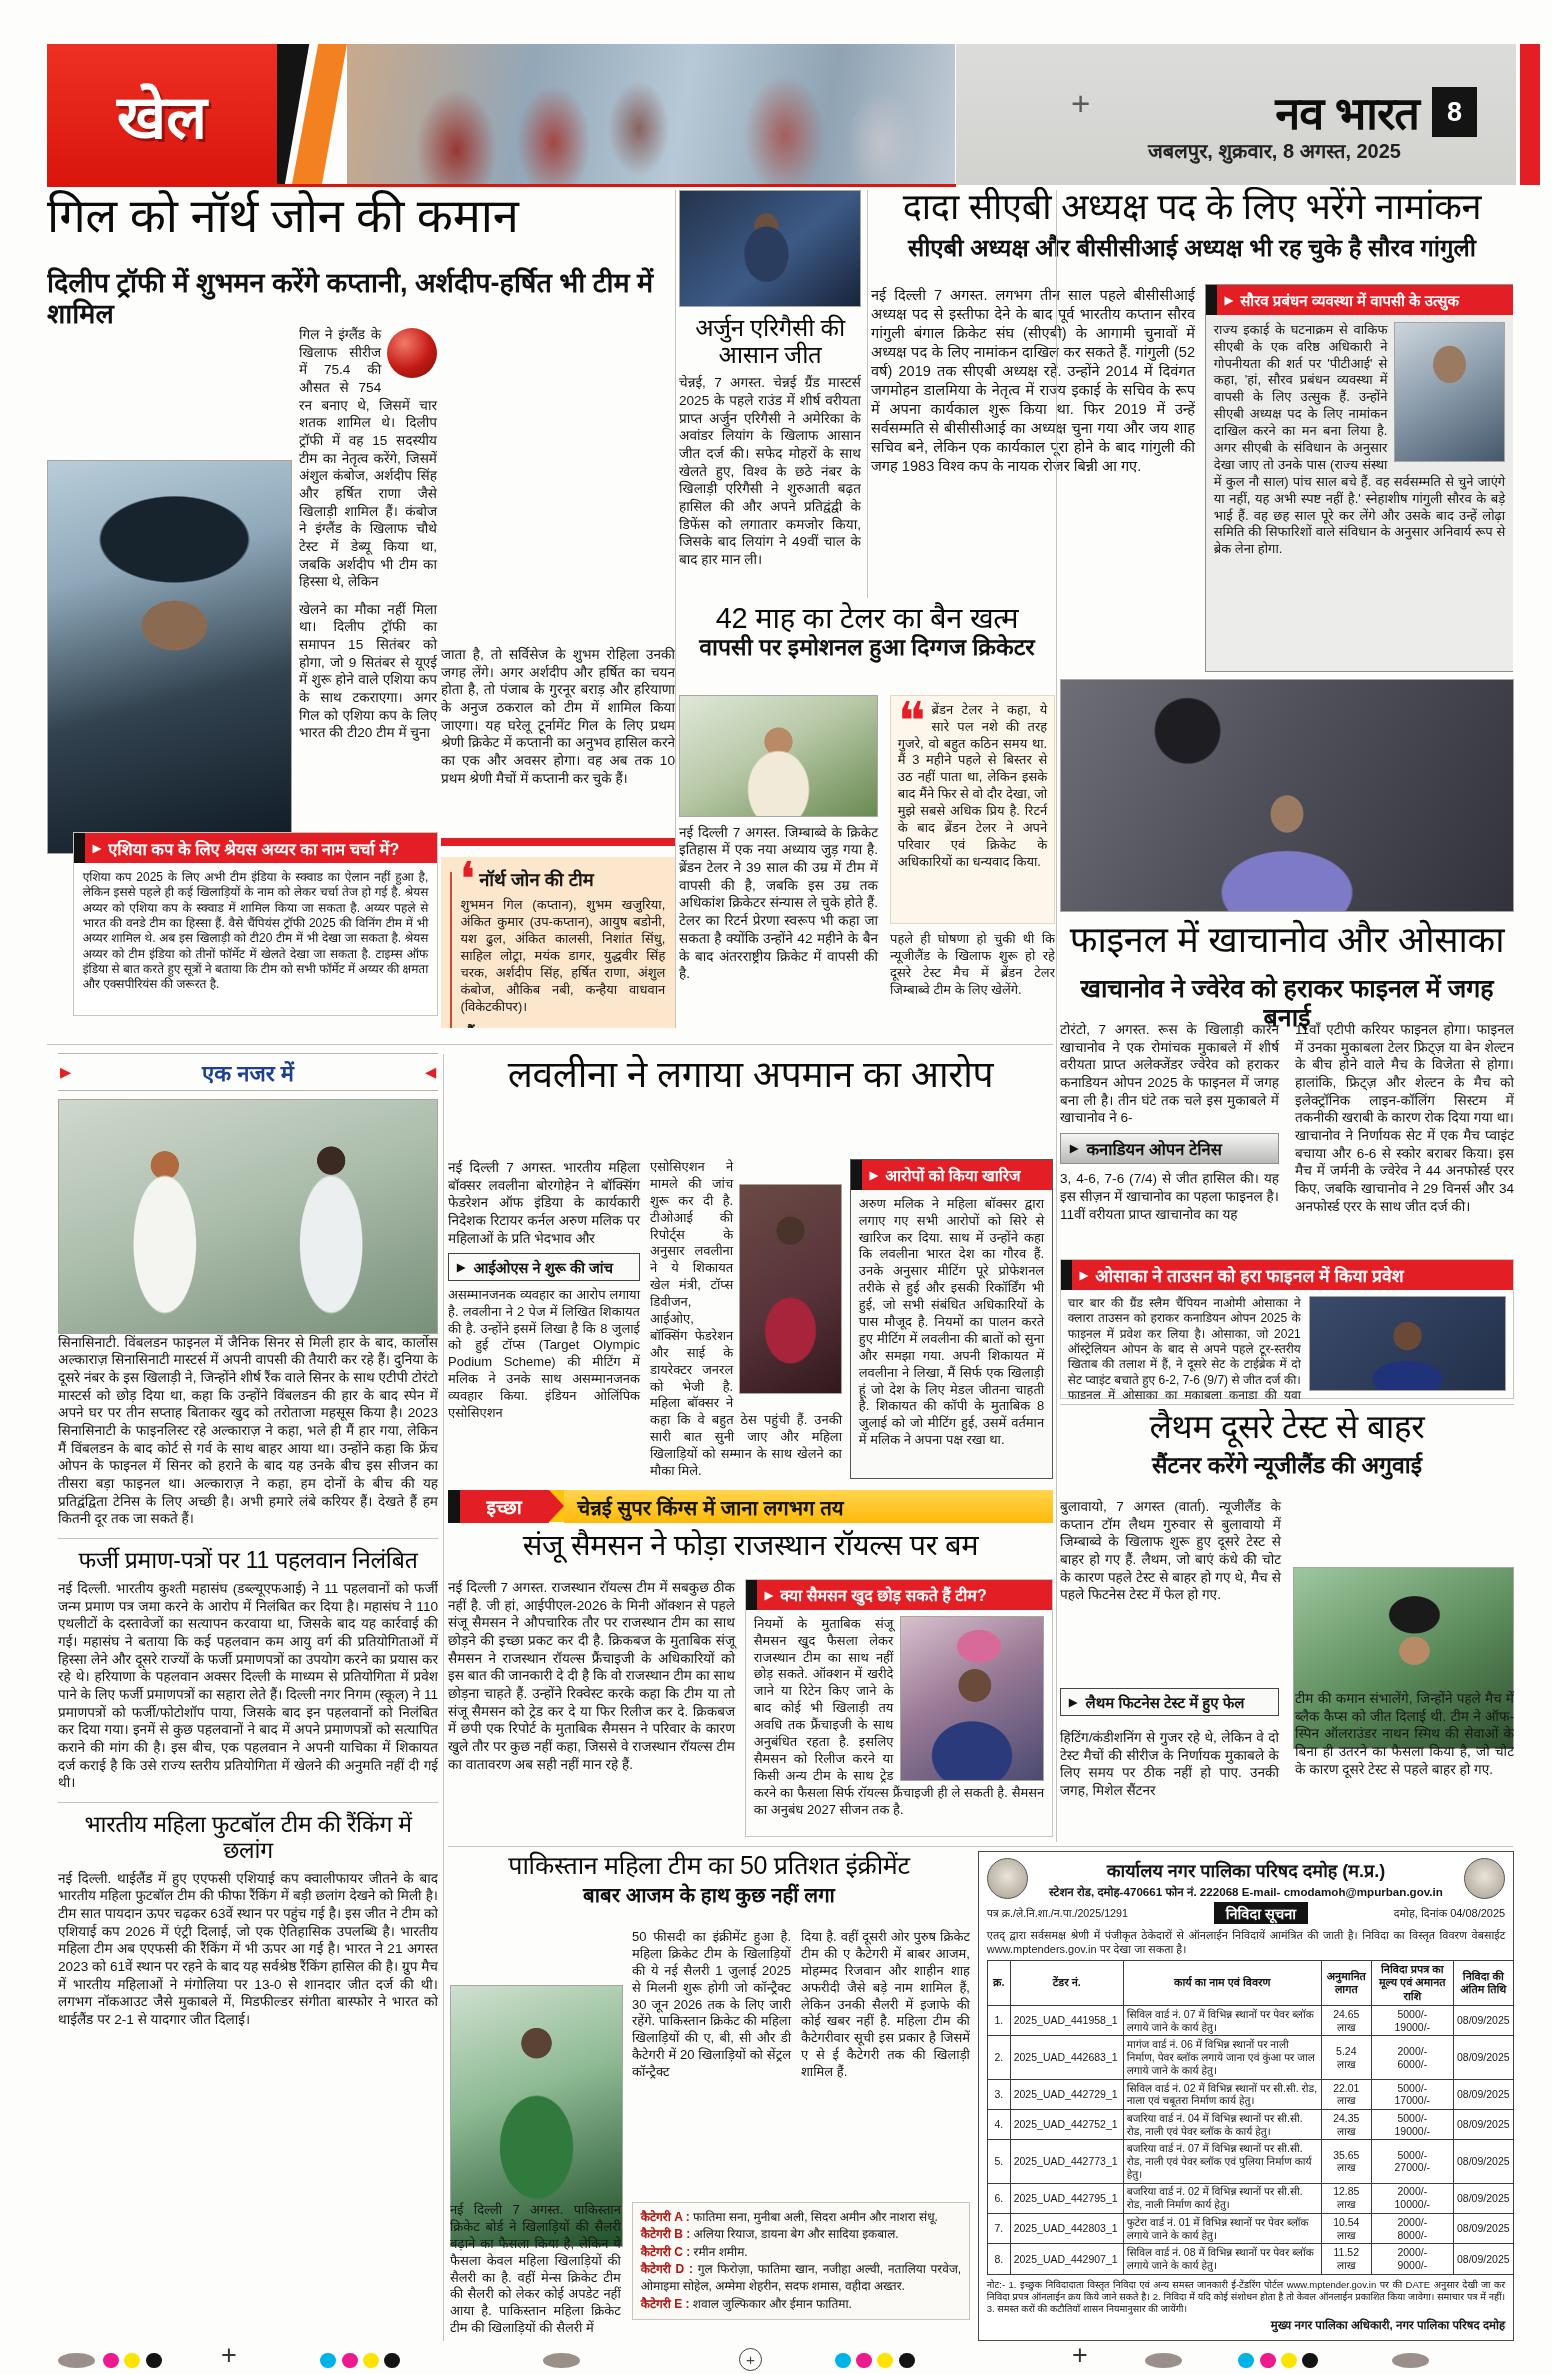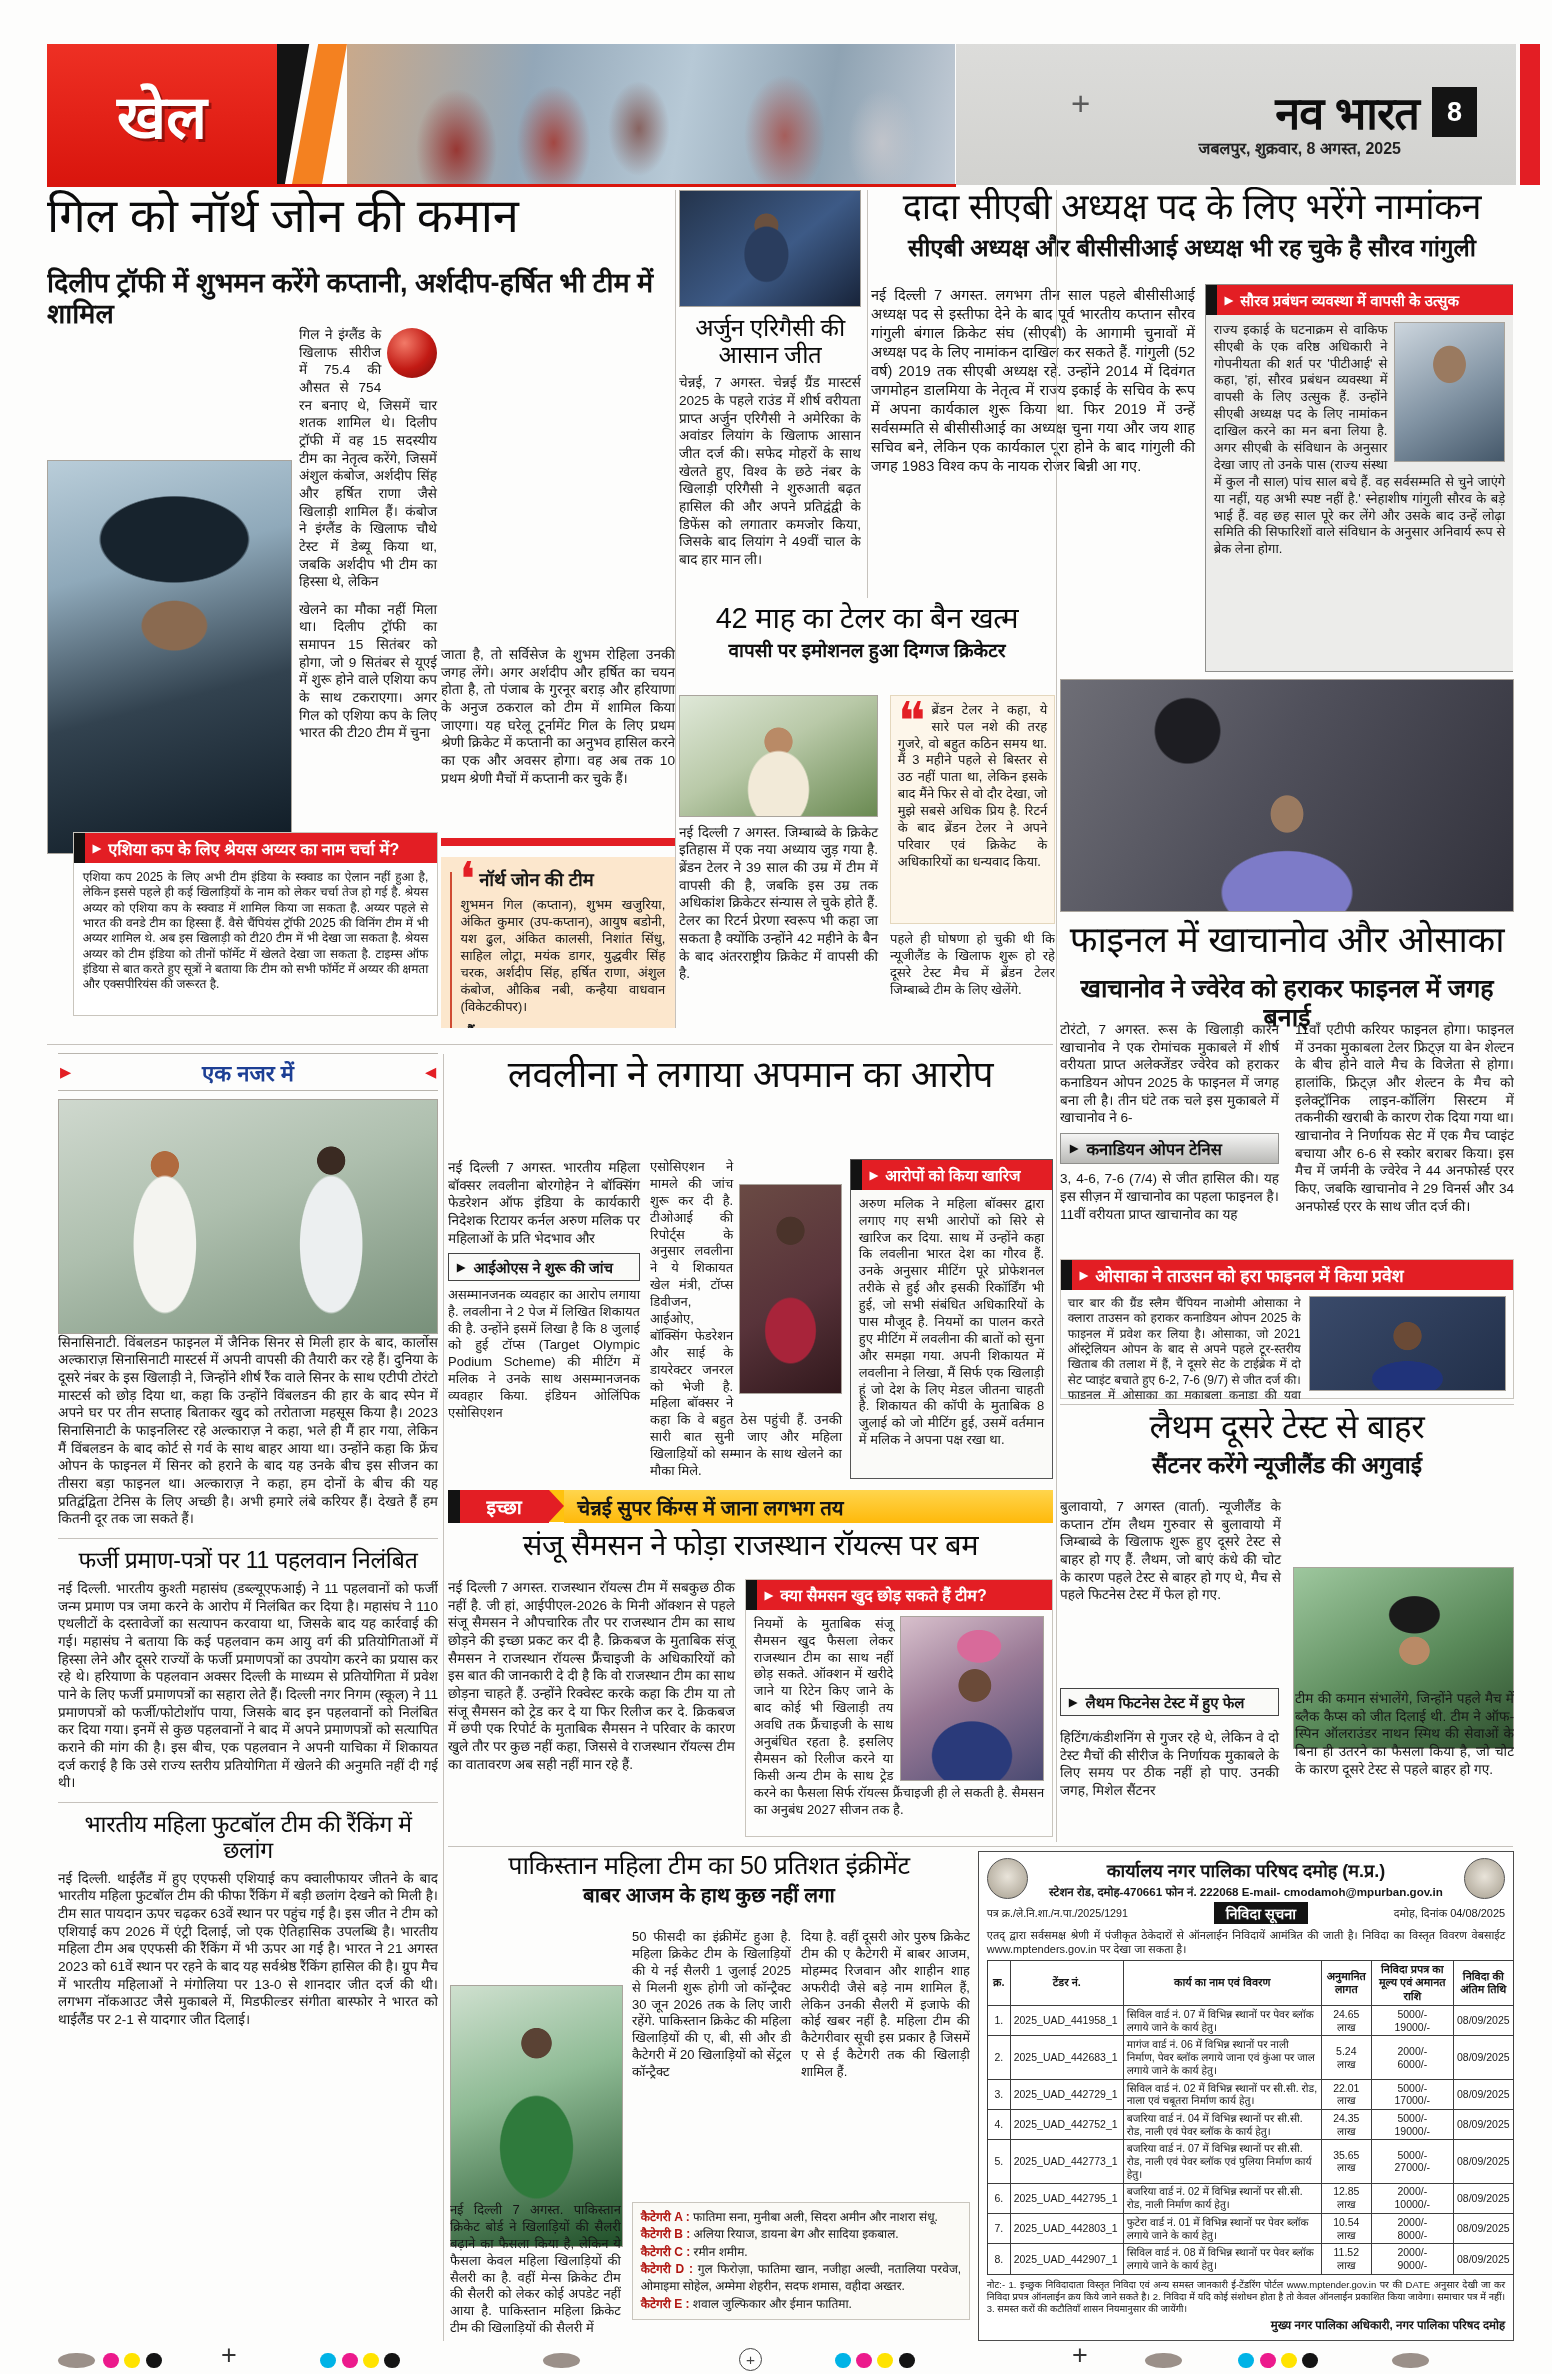--- a/index.html
+++ b/index.html
@@ -18,21 +18,21 @@
   .vr{position:absolute;width:1px;background:#c6c2bc}
   .hr{position:absolute;height:1px;background:#c6c2bc}
   .photo{position:relative;border:1px solid #a9a49c;overflow:hidden}
   
   #khel-box{background:linear-gradient(180deg,#ee3024,#d9150d);display:flex;align-items:center;justify-content:center}
   #khel-box span{color:#fff;font-size:60px;font-weight:bold;text-shadow:2.9px 2.9px 0 rgba(60,0,0,.45)}
   .diag{position:absolute;top:44px;height:141px}
   #mh-panel{background:linear-gradient(180deg,#dcdcda,#d2d2cf)}
   #paper-name{position:absolute;right:97px;top:37px;font-size:45px;font-weight:bold;color:#0d0d0d;letter-spacing:-1px}
   #page-num{position:absolute;right:39px;top:43px;width:45px;height:50px;background:#141414;color:#fff;font-size:27px;font-weight:bold;display:flex;align-items:center;justify-content:center}
-  #mh-date{position:absolute;right:115px;top:93px;font-size:16px;font-weight:bold;color:#222}
+  #mh-date{position:absolute;right:115px;top:93px;font-size:20px;font-weight:bold;color:#222}
   .plusmark{position:absolute;font-size:33px;font-weight:300;color:#5a5a5a}
   
   .rtitle{display:flex;align-items:stretch;height:30px;overflow:hidden}
   .rtitle .nt{width:10.7px;background:#131313}
   .rtitle .bar{flex:1;background:#e31e24;display:flex;align-items:center;gap:6.8px;padding:0 7.8px;color:#fff;font-weight:bold}
   .rtitle .ar{font-size:11.6px;line-height:1}
   .graylabel{display:flex;align-items:center;gap:7.8px;background:linear-gradient(180deg,#f5f5f4,#b9b9b6);border:1px solid #8f8f8c;font-weight:bold;font-size:16.5px;padding:2.9px 8.7px;color:#101010}
   .tri{font-size:11.6px;color:#101010;line-height:1}
   .teambox{background:#fce7cd;padding:9.7px 9.7px 9.7px 19.4px;position:relative}
   .teambox:before{content:"";position:absolute;left:8.7px;top:15.5px;bottom:13.6px;width:1.9px;background:#cf4b33}
@@ -155,21 +155,21 @@
         <span class="photo" style="float:right;width:109px;height:138px;margin:0 0 4.9px 6.8px;background:
           radial-gradient(29px 33px at 50% 30%,#9a7a60 0 55%,transparent 58%),
           linear-gradient(150deg,#cdd6de,#8193a3 55%,#45586a)"></span>
         <p class="t13">राज्य इकाई के घटनाक्रम से वाकिफ सीएबी के एक वरिष्ठ अधिकारी ने गोपनीयता की शर्त पर 'पीटीआई' से कहा, 'हां, सौरव प्रबंधन व्यवस्था में वापसी के लिए उत्सुक हैं. उन्होंने सीएबी अध्यक्ष पद के लिए नामांकन दाखिल करने का मन बना लिया है. अगर सीएबी के संविधान के अनुसार देखा जाए तो उनके पास (राज्य संस्था में कुल नौ साल) पांच साल बचे हैं. वह सर्वसम्मति से चुने जाएंगे या नहीं, यह अभी स्पष्ट नहीं है.' स्नेहाशीष गांगुली सौरव के बड़े भाई हैं. वह छह साल पूरे कर लेंगे और उसके बाद उन्हें लोढ़ा समिति की सिफारिशों वाले संविधान के अनुसार अनिवार्य रूप से ब्रेक लेना होगा.</p>
       </div>
     </div>
   </div>
 
   <div class="abs" style="left:679px;top:602px;width:376px;height:444px;overflow:hidden">
     <div class="hl ctr" style="font-size:29px">42 माह का टेलर का बैन खत्म</div>
-    <div class="sub ctr" style="font-size:19px;margin-top:6px">वापसी पर इमोशनल हुआ दिग्गज क्रिकेटर</div>
+    <div class="sub ctr" style="font-size:23px;margin-top:0">वापसी पर इमोशनल हुआ दिग्गज क्रिकेटर</div>
     <div class="abs" style="left:0;top:93px;width:199px">
       <div class="photo" style="width:197px;height:120px;background:
         radial-gradient(54px 68px at 50% 78%,#f2ead8 0 55%,transparent 58%),
         radial-gradient(25px 25px at 50% 38%,#b98a66 0 55%,transparent 58%),
         linear-gradient(150deg,#dfe8d8,#b9c9a8 45%,#6a8a52)"></div>
       <p class="t14" style="margin-top:6.8px">नई दिल्ली 7 अगस्त. जिम्बाब्वे के क्रिकेट इतिहास में एक नया अध्याय जुड़ गया है. ब्रेंडन टेलर ने 39 साल की उम्र में टीम में वापसी की है, जबकि इस उम्र तक अधिकांश क्रिकेटर संन्यास ले चुके होते हैं. टेलर का रिटर्न प्रेरणा स्वरूप भी कहा जा सकता है क्योंकि उन्होंने 42 महीने के बैन के बाद अंतरराष्ट्रीय क्रिकेट में वापसी की है.</p>
     </div>
     <div class="abs" style="left:211px;top:93px;width:165px">
       <div style="background:#fdf6ea;border:1px solid #e4d7bd;padding:5.8px 6.8px;min-height:215px">
         <span class="qmark">❝</span>

